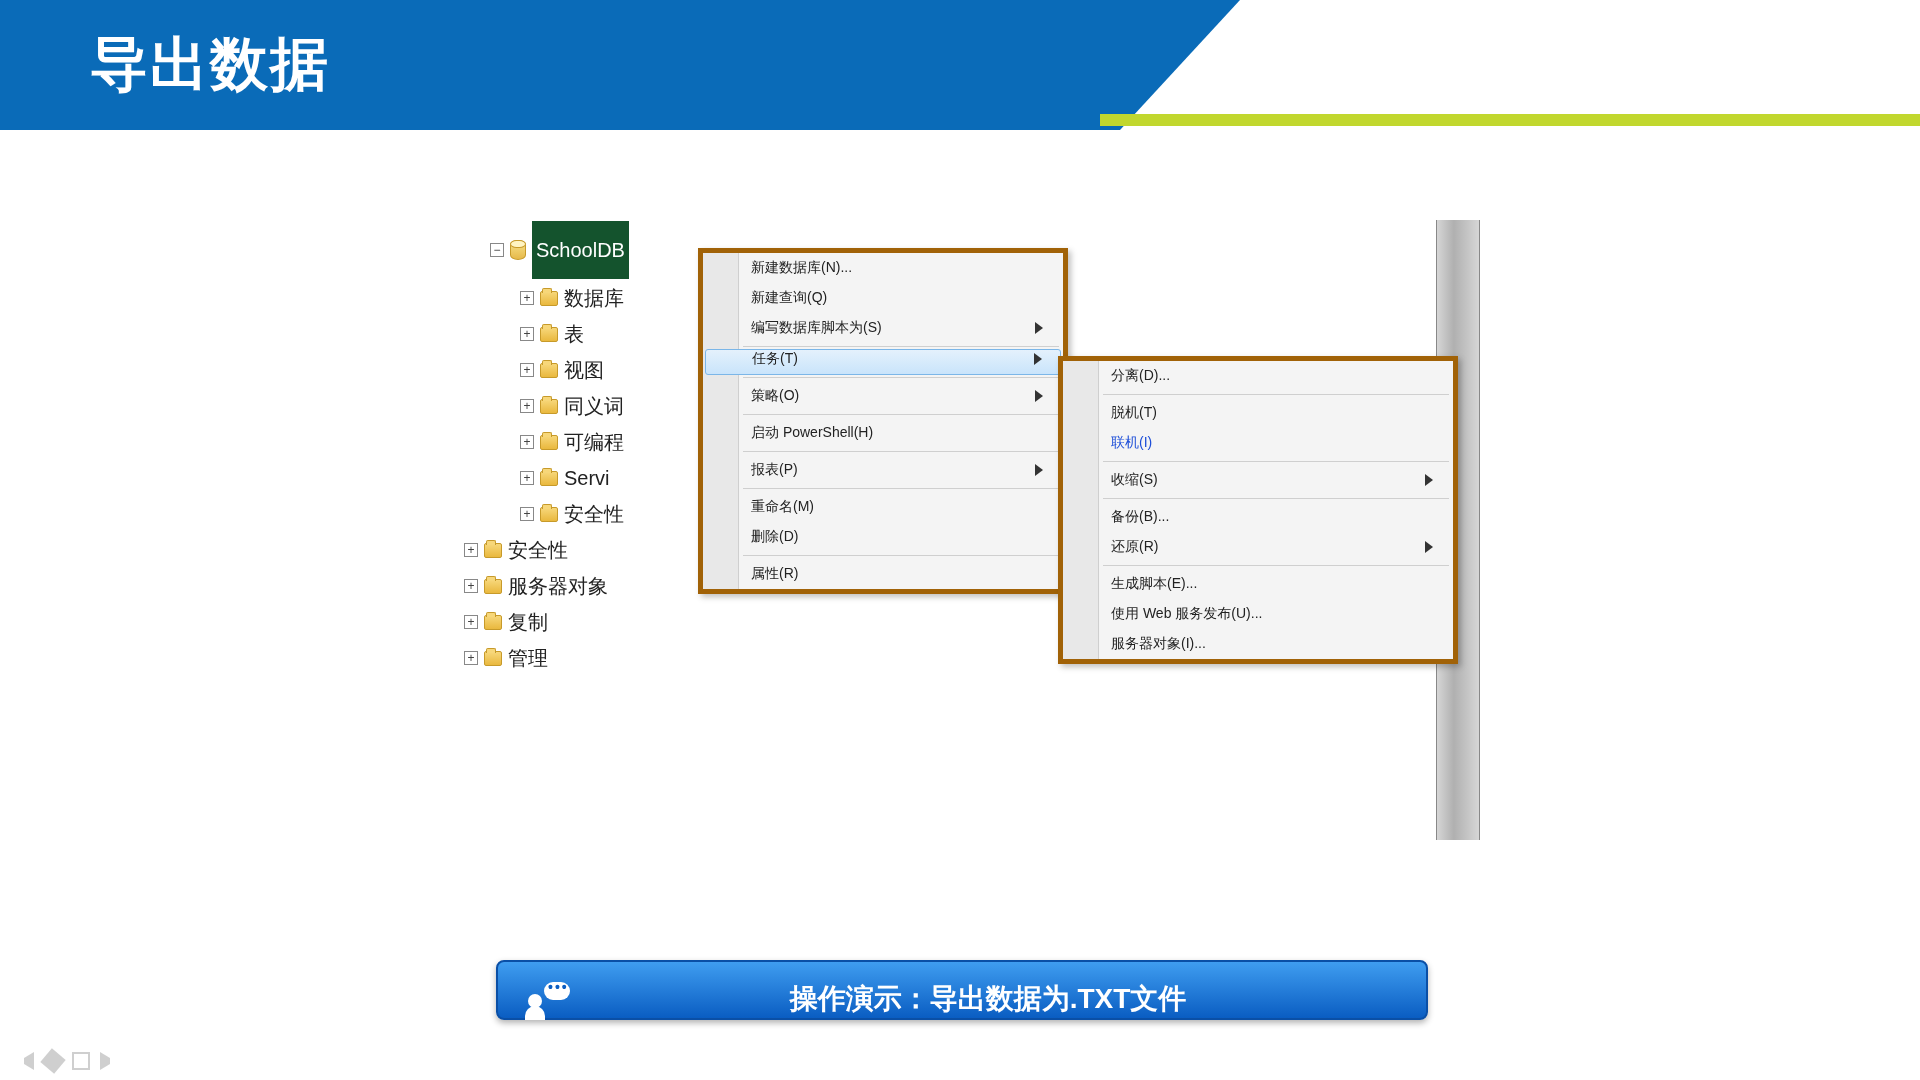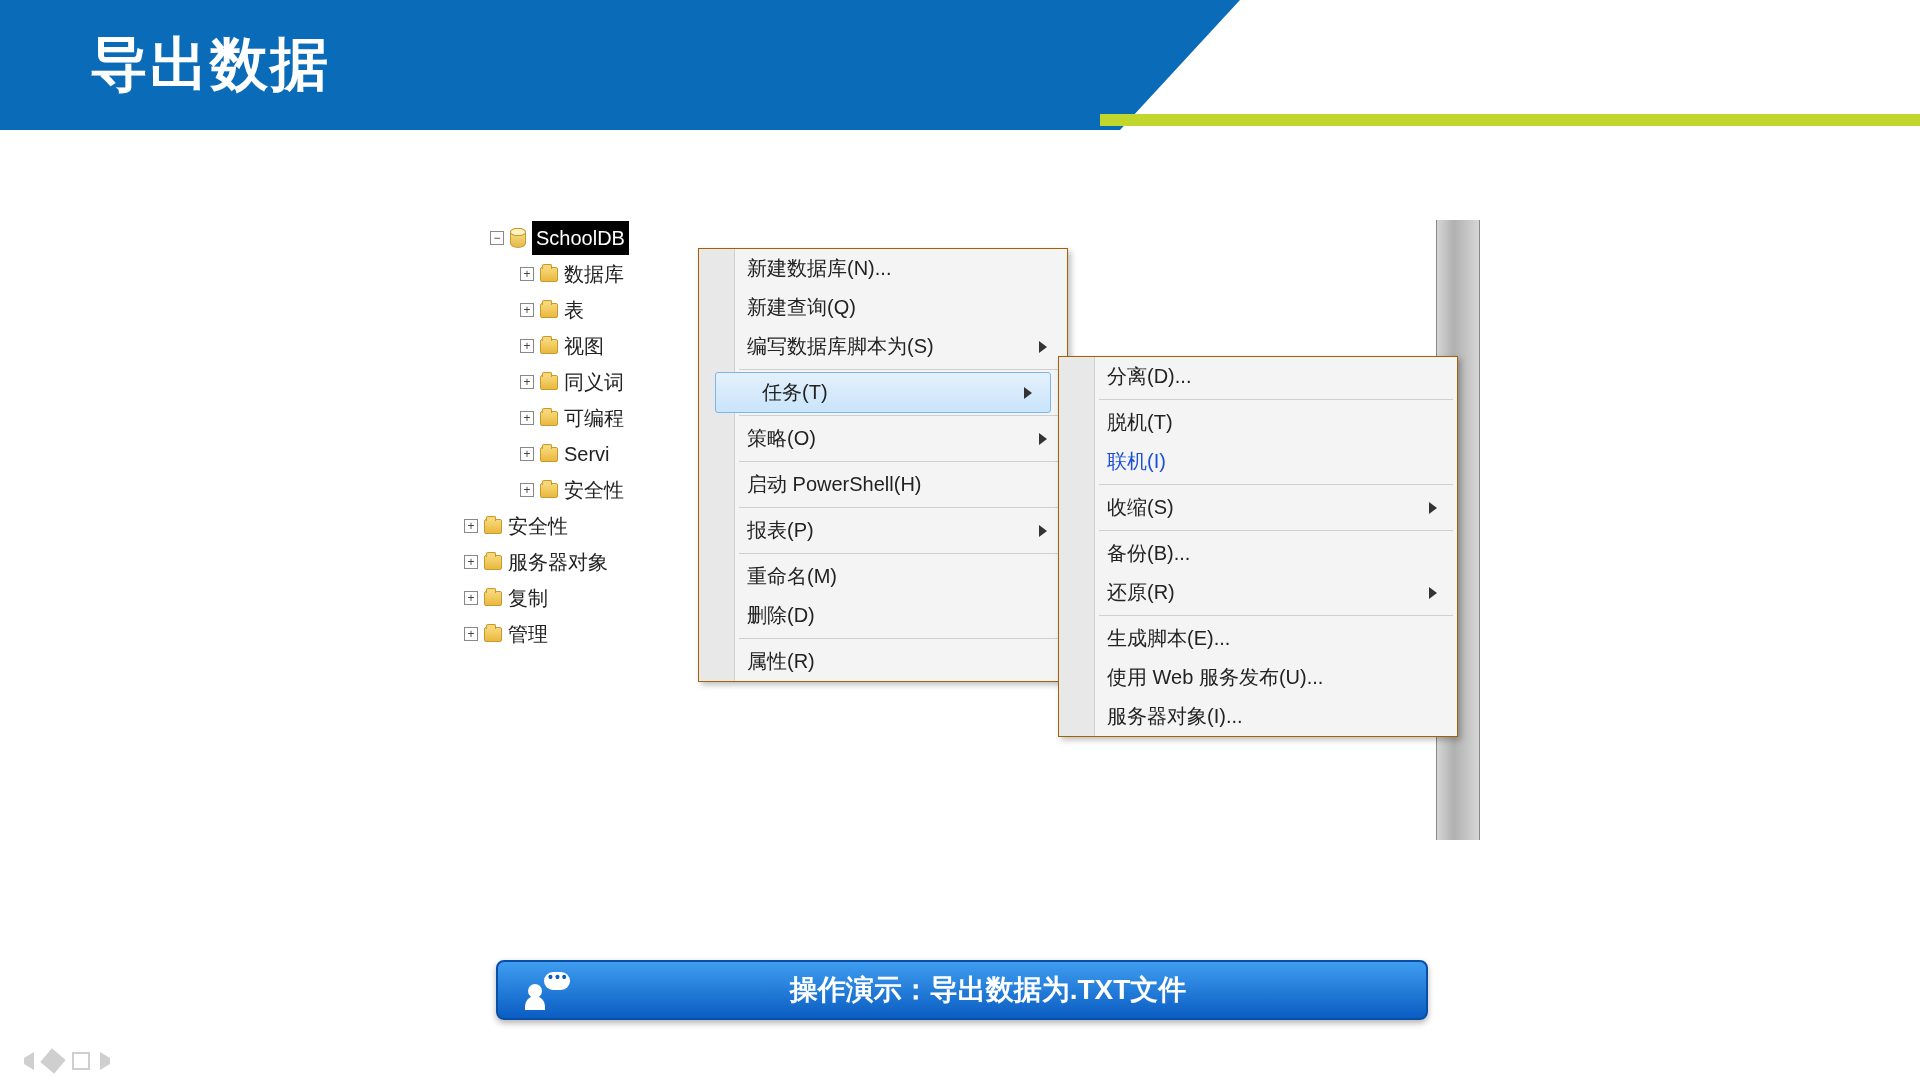--- a/index.html
+++ b/index.html
@@ -73,23 +73,23 @@
     line-height: 1.7;
     white-space: nowrap;
   }
   .tree-row {
     display: flex;
     align-items: center;
     gap: 6px;
     padding: 1px 4px;
   }
   .tree-row.selected .tree-label {
-    background: #000000;
+    background: #14532d;
     color: #fff;
-    padding: 0 4px;
+    padding: 12px 4px;
   }
   .expander {
     width: 14px; height: 14px;
     border: 1px solid #888;
     display: inline-flex;
     align-items: center; justify-content: center;
     font-size: 12px; line-height: 1;
     color: #444;
     background: #fff;
   }
@@ -125,23 +125,23 @@
     border-radius:8px/5px;
     background:#fff4c2;
   }
   .indent1 { padding-left: 30px; }
   .indent2 { padding-left: 60px; }
 
   
   .menu {
     position: absolute;
     background: #f4f4f4;
-    border: 1px solid #a16207;
+    border: 5px solid #a16207;
     box-shadow: 3px 3px 6px rgba(0,0,0,.25);
-    font-size: 20px;
+    font-size: 14px;
     color: #222;
     text-align: center;
   }
   .menu1 {
     top: 28px; left: 238px;
     width: 370px;
   }
   .menu2 {
     top: 136px; left: 598px;
     width: 400px;
@@ -158,22 +158,22 @@
     cursor: default;
     display:flex;
     align-items:center;
     justify-content:space-between;
   }
   .menu-item.disabled { color:#1d4ed8; }
   .menu-item.highlight {
     background: linear-gradient(180deg,#e4f1fc,#c9e4fb);
     border: 1px solid #7bb6e8;
     border-radius: 3px;
-    margin: -1px 16px;
-    padding: 6px 18px 6px 46px;
+    margin: -1px 2px;
+    padding: 0 18px 6px 46px;
   }
   .menu-sep {
     height:1px;
     background:#cfcfcf;
     margin: 3px 4px 3px 40px;
   }
   .submenu-arrow {
     width:0; height:0;
     border-top:6px solid transparent;
     border-bottom:6px solid transparent;
@@ -185,21 +185,21 @@
     position:absolute;
     top: 960px;
     left: 496px;
     width: 932px;
     height: 60px;
     background: linear-gradient(180deg,#3f9df0,#0a5dc2);
     border: 2px solid #0a4fa6;
     border-radius: 8px;
     box-shadow: 0 3px 6px rgba(0,0,0,.3);
     display:flex;
-    align-items:center;
+    align-items:flex-end;
     color:#fff;
     font-size: 28px;
     font-weight: 700;
   }
   .demo-icon {
     margin: 0 18px 0 28px;
     position:relative;
     width: 46px; height: 36px;
   }
   .demo-icon .head {

